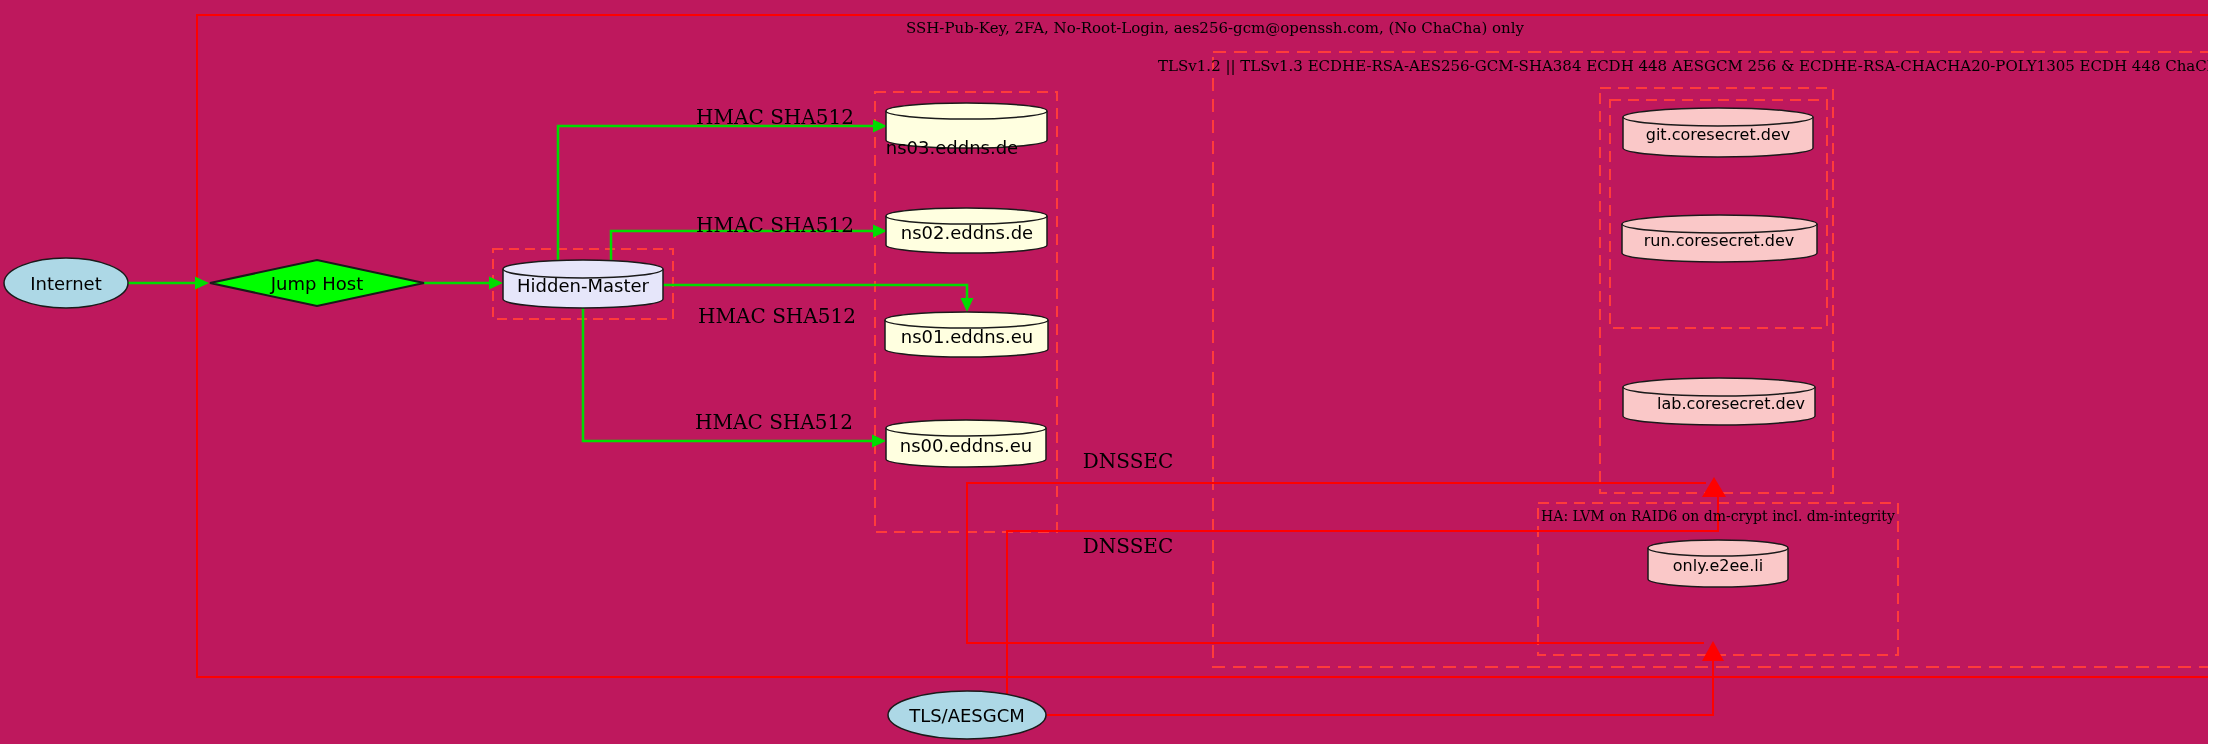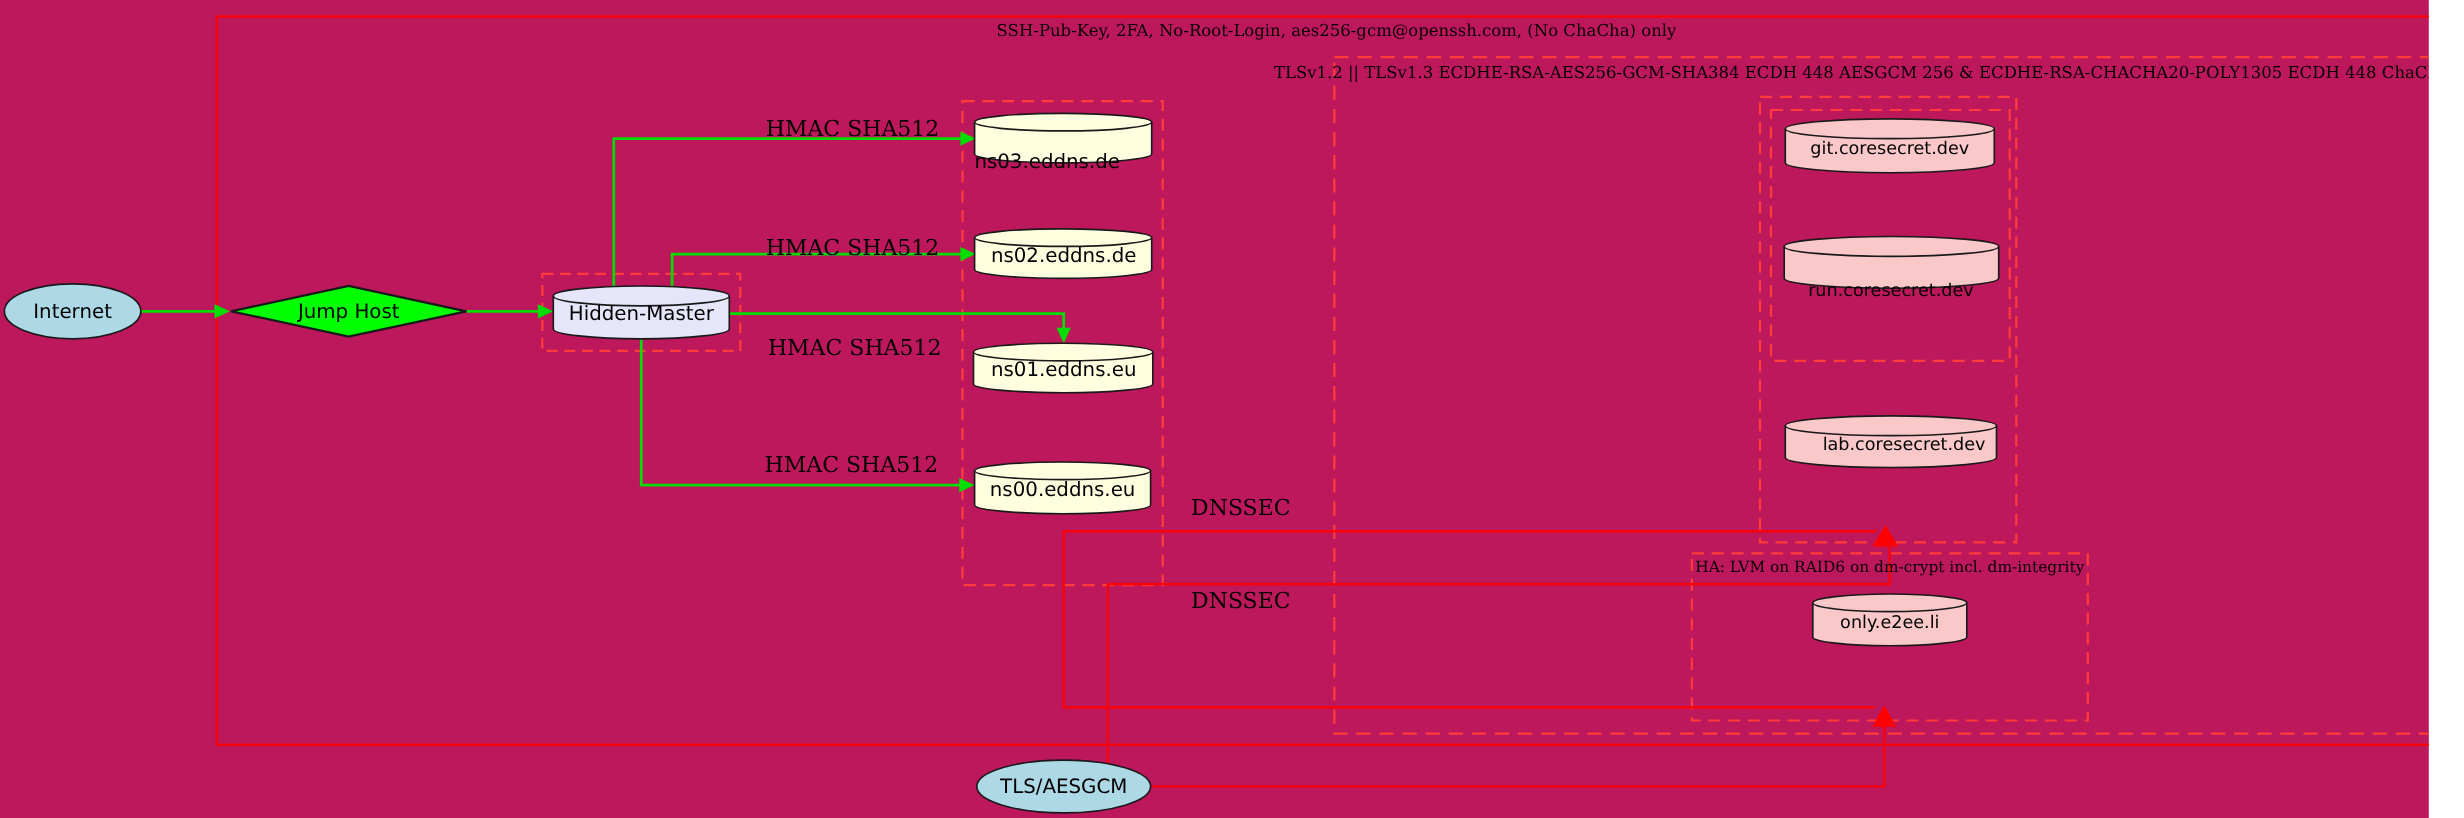--- a/index.html
+++ b/index.html
@@ -97,18 +97,18 @@
 <div class="lbl edge-lbl" style="left:1128px;top:546px;">DNSSEC</div>
 
 <div class="lbl node-lbl" style="left:66px;top:284px;">Internet</div>
 <div class="lbl node-lbl" style="left:317px;top:284px;">Jump Host</div>
 <div class="lbl node-lbl" style="left:583px;top:286px;">Hidden-Master</div>
 <div class="lbl node-lbl" style="left:952px;top:128px;margin-top:20px;">ns03.eddns.de</div>
 <div class="lbl node-lbl" style="left:967px;top:233px;">ns02.eddns.de</div>
 <div class="lbl node-lbl" style="left:967px;top:337px;">ns01.eddns.eu</div>
 <div class="lbl node-lbl" style="left:966px;top:446px;">ns00.eddns.eu</div>
 <div class="lbl node-lbl small" style="left:1718px;top:135px;text-align:center;">git.coresecret.dev</div>
-<div class="lbl node-lbl small" style="left:1719px;top:241px;margin-top:23px;">run.coresecret.dev</div>
+<div class="lbl node-lbl small" style="left:1719px;top:241px;">run.coresecret.dev</div>
 <div class="lbl node-lbl small" style="left:1719px;top:404px;margin-left:12px;">lab.coresecret.dev</div>
 <div class="lbl node-lbl small" style="left:1718px;top:566px;">only.e2ee.li</div>
 <div class="lbl node-lbl" style="left:967px;top:716px;">TLS/AESGCM</div>
 
 </div>
 
 </body></html>

